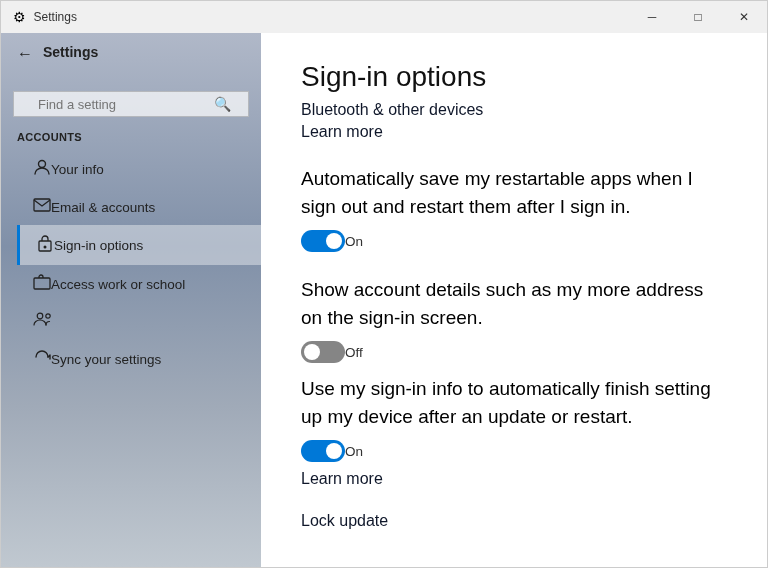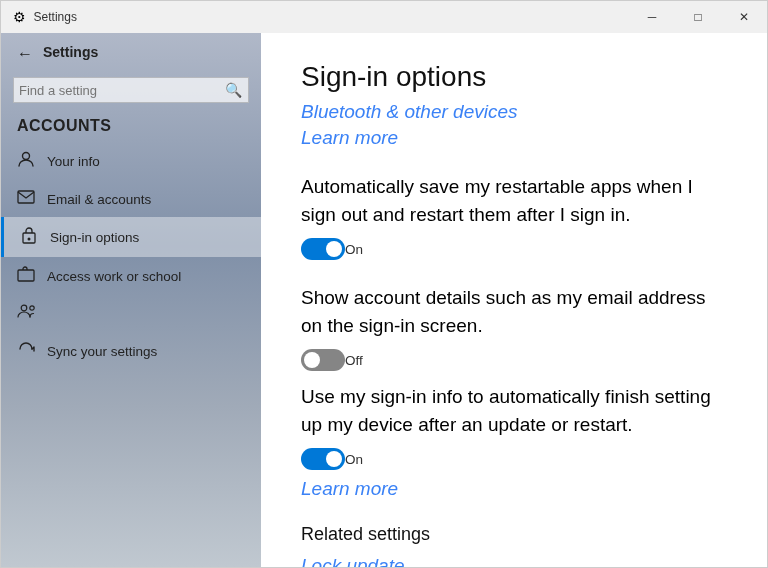--- a/index.html
+++ b/index.html
@@ -84,60 +84,60 @@
       font-size: 16px;
     }
 
     .sidebar-app-title {
       font-size: 14px;
       font-weight: 600;
       color: #222;
     }
 
     .search-box {
-      margin: 6px 12px 10px 12px;
+      margin: 20px 12px 10px 12px;
       display: flex;
       align-items: center;
       background: rgba(255,255,255,0.7);
       border: 1px solid rgba(0,0,0,0.2);
-      padding: 4px 5px;
+      padding: 4px 24px;
     }
 
     .search-input {
       border: none;
       background: transparent;
       outline: none;
       font-size: 13px;
       flex: 1;
       color: #333;
     }
 
     .search-icon {
       font-size: 14px;
       color: #555;
     }
 
     .sidebar-section-label {
-      font-size: 16px;
+      font-size: 11px;
       font-weight: 700;
       color: #222;
       padding: 4px 16px 6px 16px;
       text-transform: uppercase;
       letter-spacing: 0.03em;
     }
 
     .sidebar-item {
       display: flex;
       align-items: center;
-      gap: 12px;
       padding: 9px 16px;
       cursor: pointer;
       color: #222;
       font-size: 13.5px;
       position: relative;
+      margin-left: 16px;
     }
 
     .sidebar-item.active {
       background: rgba(255,255,255,0.4);
       border-left: 3px solid #0078d7;
     }
 
     .sidebar-item.active .item-label { font-weight: 500; }
 
     .sidebar-icon {
@@ -156,27 +156,26 @@
     }
 
     .page-title {
       font-size: 28px;
       font-weight: 300;
       color: #111;
       margin-bottom: 8px;
     }
 
     .link-blue {
-      color: #3b82f6;
-      font-size: 19px;
+      color: #0f172a;
+      font-size: 16px;
       cursor: pointer;
       text-decoration: none;
       display: block;
       margin-bottom: 4px;
-      font-style: italic;
     }
 
     .section {
       margin-top: 24px;
       margin-bottom: 8px;
     }
 
     .section-title {
       font-size: 18px;
       font-weight: 400;
@@ -346,21 +345,21 @@
             <div class="toggle-track on">
               <div class="toggle-thumb"></div>
             </div>
           </div>
           <span class="toggle-label">On</span>
         </div>
       </div>
 
       <div class="section">
 
-        <div class="section-desc">Show account details such as my email address on the sign-in screen.</div>
+        <div class="section-desc">Show account details such as my more address on the sign-in screen.</div>
         <div class="toggle-row">
           <div class="toggle">
             <div class="toggle-track off">
               <div class="toggle-thumb"></div>
             </div>
           </div>
           <span class="toggle-label">Off</span>
         </div>
 
         <div class="section-desc" style="margin-top:12px;">Use my sign-in info to automatically finish setting up my device after an update or restart.</div>
@@ -370,18 +369,17 @@
               <div class="toggle-thumb"></div>
             </div>
           </div>
           <span class="toggle-label">On</span>
         </div>
 
         <a class="link-blue" style="margin-top:8px;">Learn more</a>
       </div>
 
       <div class="section">
-        <div class="section-title">Related settings</div>
         <a class="link-blue">Lock update</a>
       </div>
     </div>
   </div>
 </div>
 
 </body></html>

